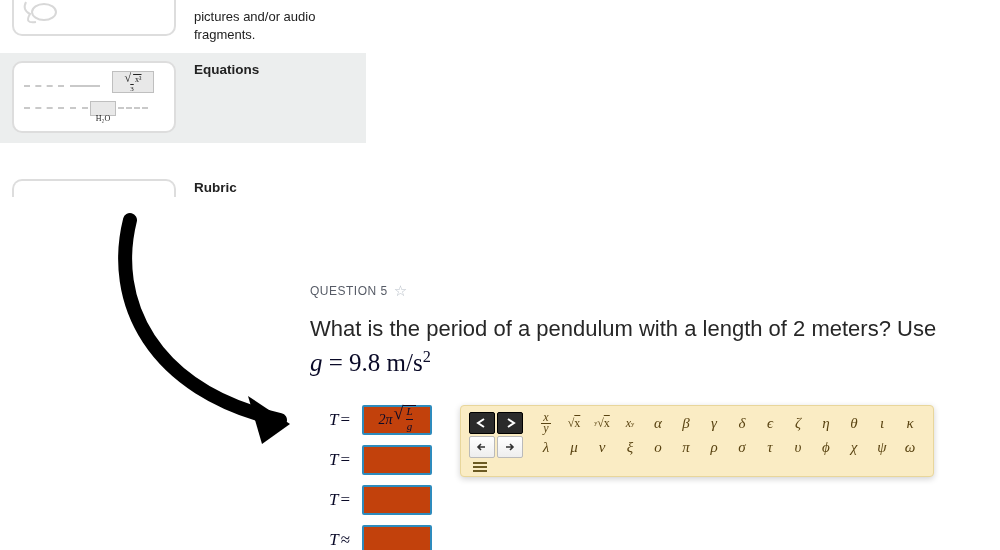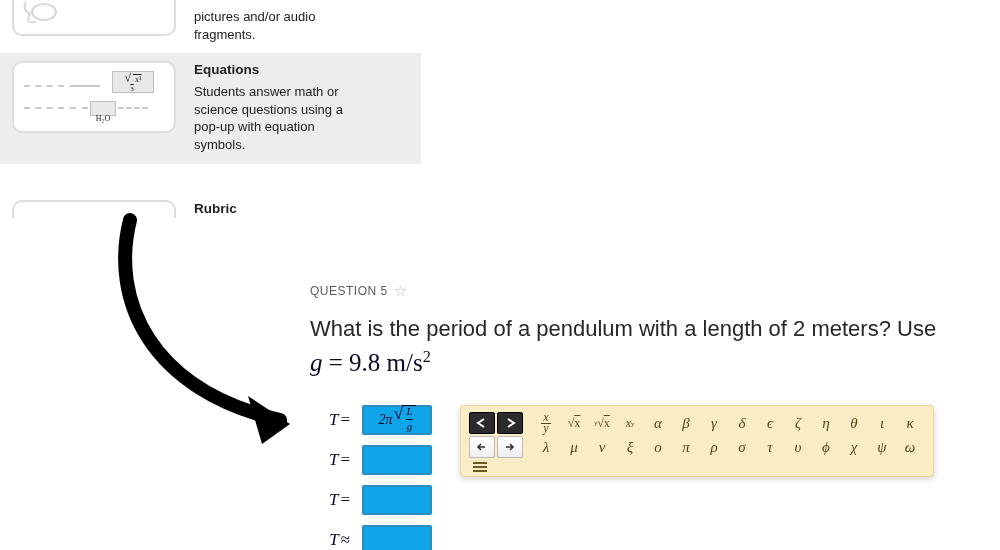--- a/index.html
+++ b/index.html
@@ -30,21 +30,21 @@
   .q-text { margin-top: 14px; font-size: 22px; color: #272727; line-height: 1.35; }
   .q-formula { font-family: Georgia, "Times New Roman", serif; font-size: 25px; color: #0a0a28; margin-top: 4px; font-style: italic;}
   .q-formula .rom { font-style: normal; }
   .q-formula sup { font-size: 0.65em; font-style: normal;}
 
   .answer-area { margin-top: 28px; display:flex; align-items:flex-start; gap:28px;}
   .answer-rows { display:flex; flex-direction:column; gap:10px;}
   .answer-row { display:flex; align-items:center; gap:10px; font-family: Georgia, "Times New Roman", serif; font-size:17px; color:#0a0a28;}
   .answer-row .lhs { font-style: italic; min-width:42px; text-align:right;}
   .answer-row .lhs .rom { font-style: normal; padding:0 2px;}
-  .answer-box { border:2px solid #2e8bbd; border-radius:2px; height:30px; min-width:70px; background:#0ea5e9; font-style: italic; display:flex; align-items:center; justify-content:center; padding:0 4px; font-size:14px; color:#0a0a28;}
+  .answer-box { border:2px solid #2e8bbd; border-radius:2px; height:30px; min-width:70px; background:#c2410c; font-style: italic; display:flex; align-items:center; justify-content:center; padding:0 4px; font-size:14px; color:#0a0a28;}
   .answer-box.empty { width:70px; }
   .answer-box .expr { display:flex; align-items:center; gap:1px;}
   .sqrt { display:inline-flex; align-items:flex-start; position:relative;}
   .sqrt .radicand { border-top:1px solid #0a0a28; padding:0 3px 2px 3px; display:inline-flex; flex-direction:column; align-items:center; font-size:11px; line-height:1.05;}
   .sqrt .radicand .bar { width:100%; height:1px; background:#0a0a28; margin:1px 0;}
   .surd { font-style:normal; font-size:18px; line-height:1; transform:translateY(-1px);}
 
   
   .picker { background:#faecc4; border:1px solid #e8d69b; border-radius:4px; box-shadow:0 2px 6px rgba(0,0,0,0.18); padding:6px 10px 4px 8px; display:flex; flex-direction:column; gap:2px;}
   .picker-row { display:flex; align-items:center; gap:2px;}
@@ -54,21 +54,21 @@
   .psym { width:26px; height:22px; display:flex; align-items:center; justify-content:center; font-family: Georgia, "Times New Roman", serif; font-style:italic; font-size:15px; color:#5a4412; cursor:pointer;}
   .psym.small { font-size:12px; font-style:normal;}
   .psym sup,.psym sub{font-size:0.55em;}
   .picker-extra { margin-top:2px;}
   .hamburger { width:18px; display:flex; flex-direction:column; gap:2px; padding-left:4px;}
   .hamburger div{height:2px;background:#6b5a22;}
 
   .star { color:#b9c0c9; font-size:15px;}
 
   
-  .sidebar { position:absolute; left:0; top:0; width:421px; }
+  .sidebar { position:absolute; left:0; top:0; width:366px; }
 </style>
 </head>
 <body>
 
 <div class="sidebar">
 
   <div class="sidebar-item">
     <div class="thumb partial-top">
       <svg width="60" height="34" viewBox="0 0 60 34">
         <path d="M6 6 Q2 14 10 18 Q4 28 16 26" fill="none" stroke="#d8d8d8" stroke-width="2"></path>
@@ -87,21 +87,20 @@
       <div class="line" style="left:56px; top:22px; width:30px;"></div>
       <div class="line dash" style="left:104px; top:44px; width:30px;"></div>
       <div class="line dash" style="left:56px; top:44px; width:18px;"></div>
       <div class="box" style="left:98px; top:8px; width:42px; height:22px;">
         <span style="font-size:12px;">√</span><span style="text-decoration:overline; font-size:8px; padding:0 2px;"> x³<br><span style="font-size:7px;">3</span></span>
       </div>
       <div class="box" style="left:76px; top:38px; width:26px; height:14px; font-size:8px; padding-top:13px;">H₂O</div>
     </div>
     <div class="desc">
       <div class="title">Equations</div>
-      <div>Students answer math or science questions using a pop-up with equation symbols.</div>
     </div>
   </div>
 
   <div class="sidebar-item" style="padding-bottom:0;margin-top:28px;">
     <div class="thumb partial-bot"></div>
     <div class="desc">
       <div class="title">Rubric</div>
     </div>
   </div>
 

